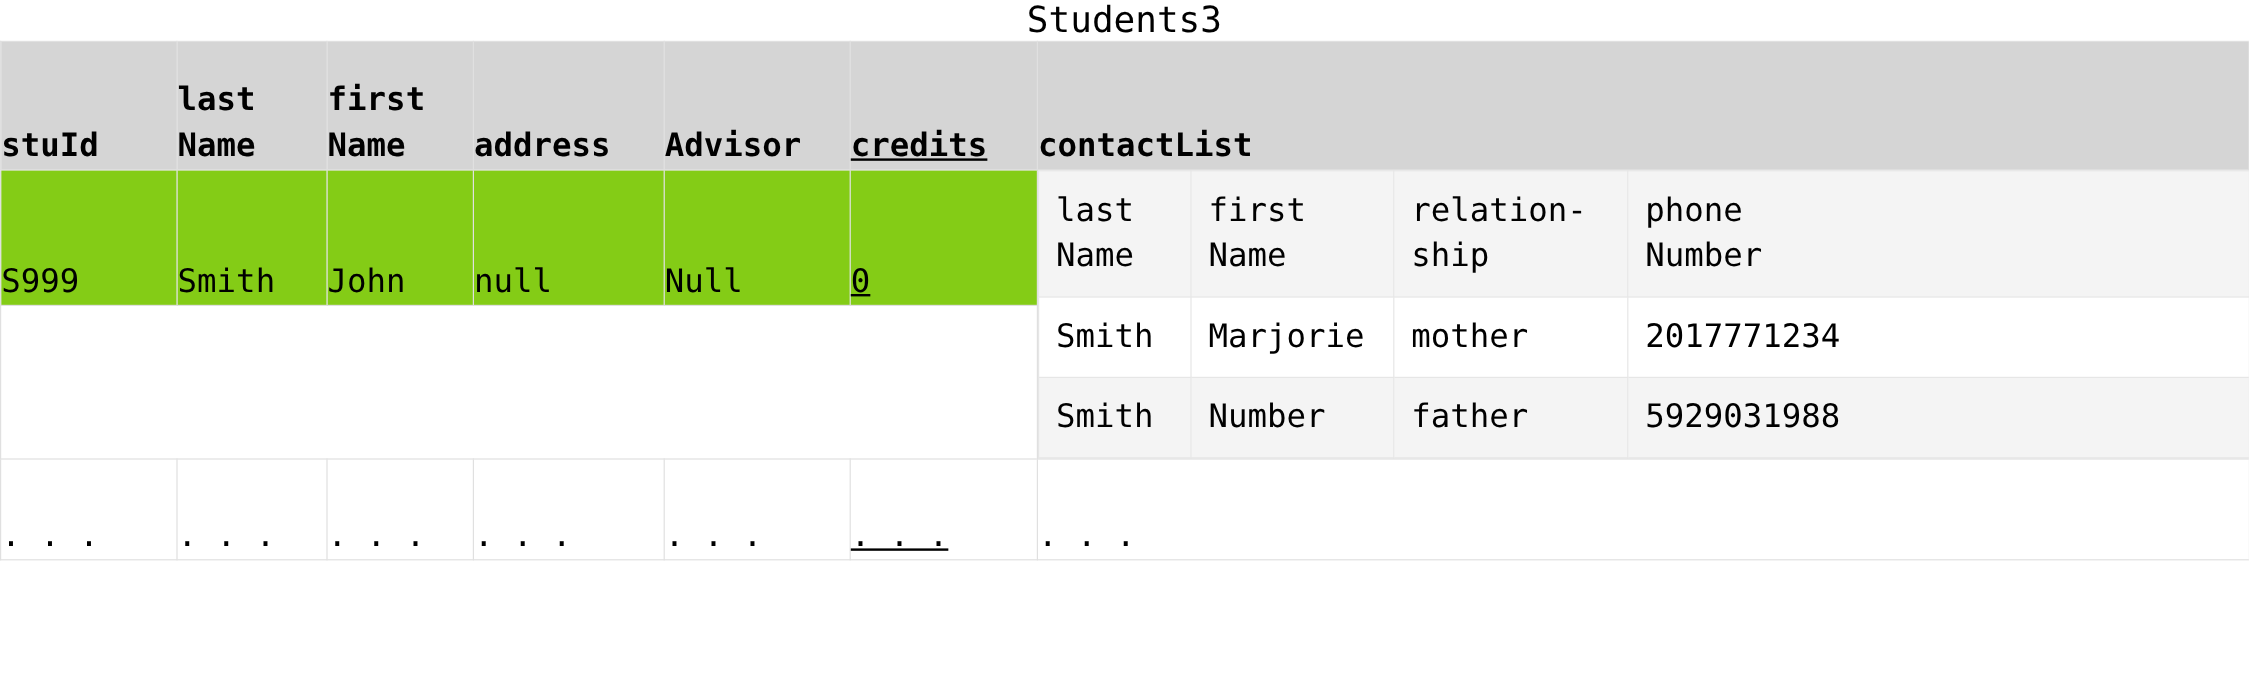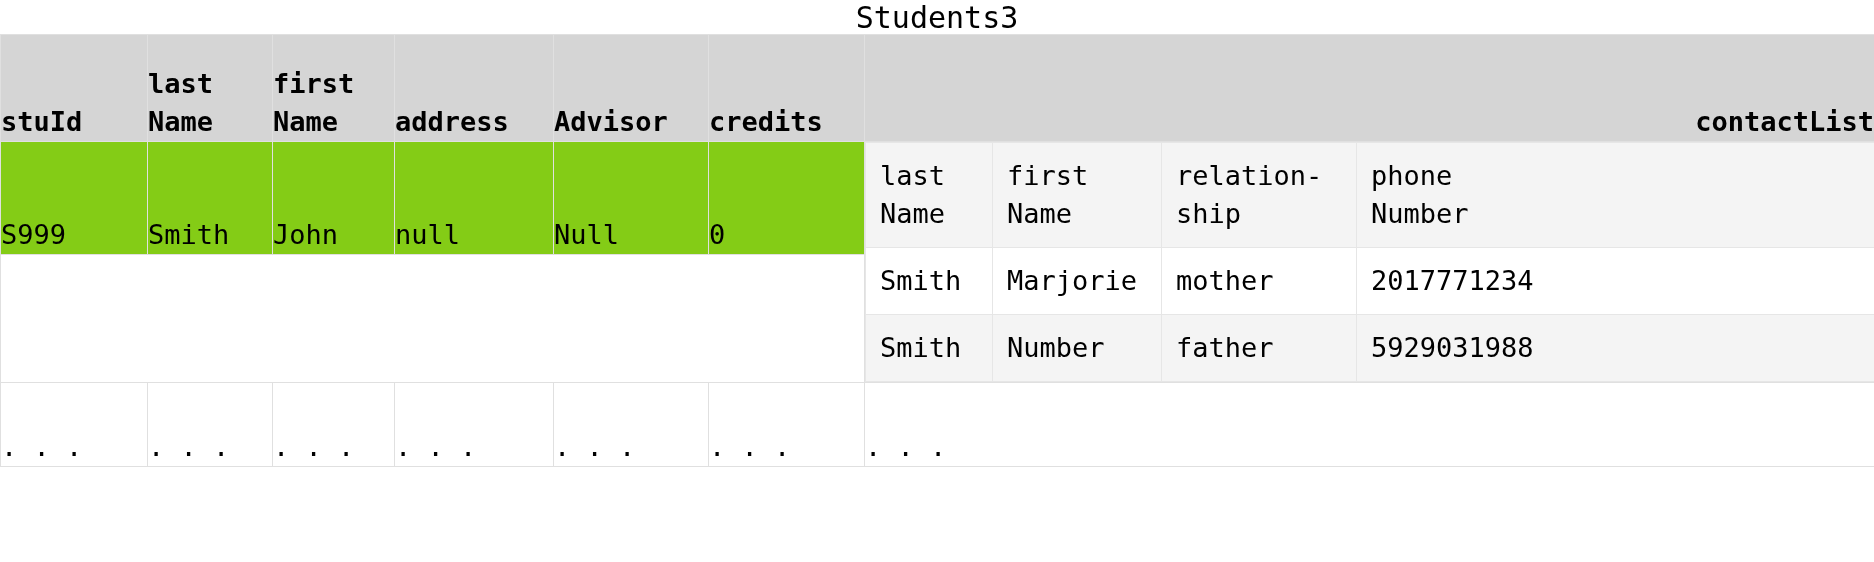--- a/index.html
+++ b/index.html
@@ -58,21 +58,21 @@
     padding: 12px 14px 12px 14px;
     vertical-align: bottom;
     height: 107px;
     box-sizing: border-box;
     white-space: pre-line;
     font-size: 27px;
     line-height: 40px;
   }
 
   th.colhead.center {
-    text-align: right;
+    text-align: left;
   }
 
   td.cell {
     background: #84cc16;
     padding: 14px 14px 14px 14px;
     vertical-align: top;
     white-space: pre-line;
     box-sizing: border-box;
   }
 
@@ -126,21 +126,21 @@
     line-height: 38px;
     height: 84px;
     box-sizing: border-box;
   }
 
   .c1 { width: 147px; }
   .c2 { width: 125px; }
   .c3 { width: 122px; }
   .c4 { width: 159px; }
   .c5 { width: 155px; }
-  .c6 { width: 156px; }
+  .c6 { width: 156px; text-decoration: underline; }
   .c7 { width: 1010px; }
 
   .n1 { width: 127px; }
   .n2 { width: 169px; }
   .n3 { width: 195px; }
   .n4 { width: 519px; }
 </style>
 </head>
 <body>
 

